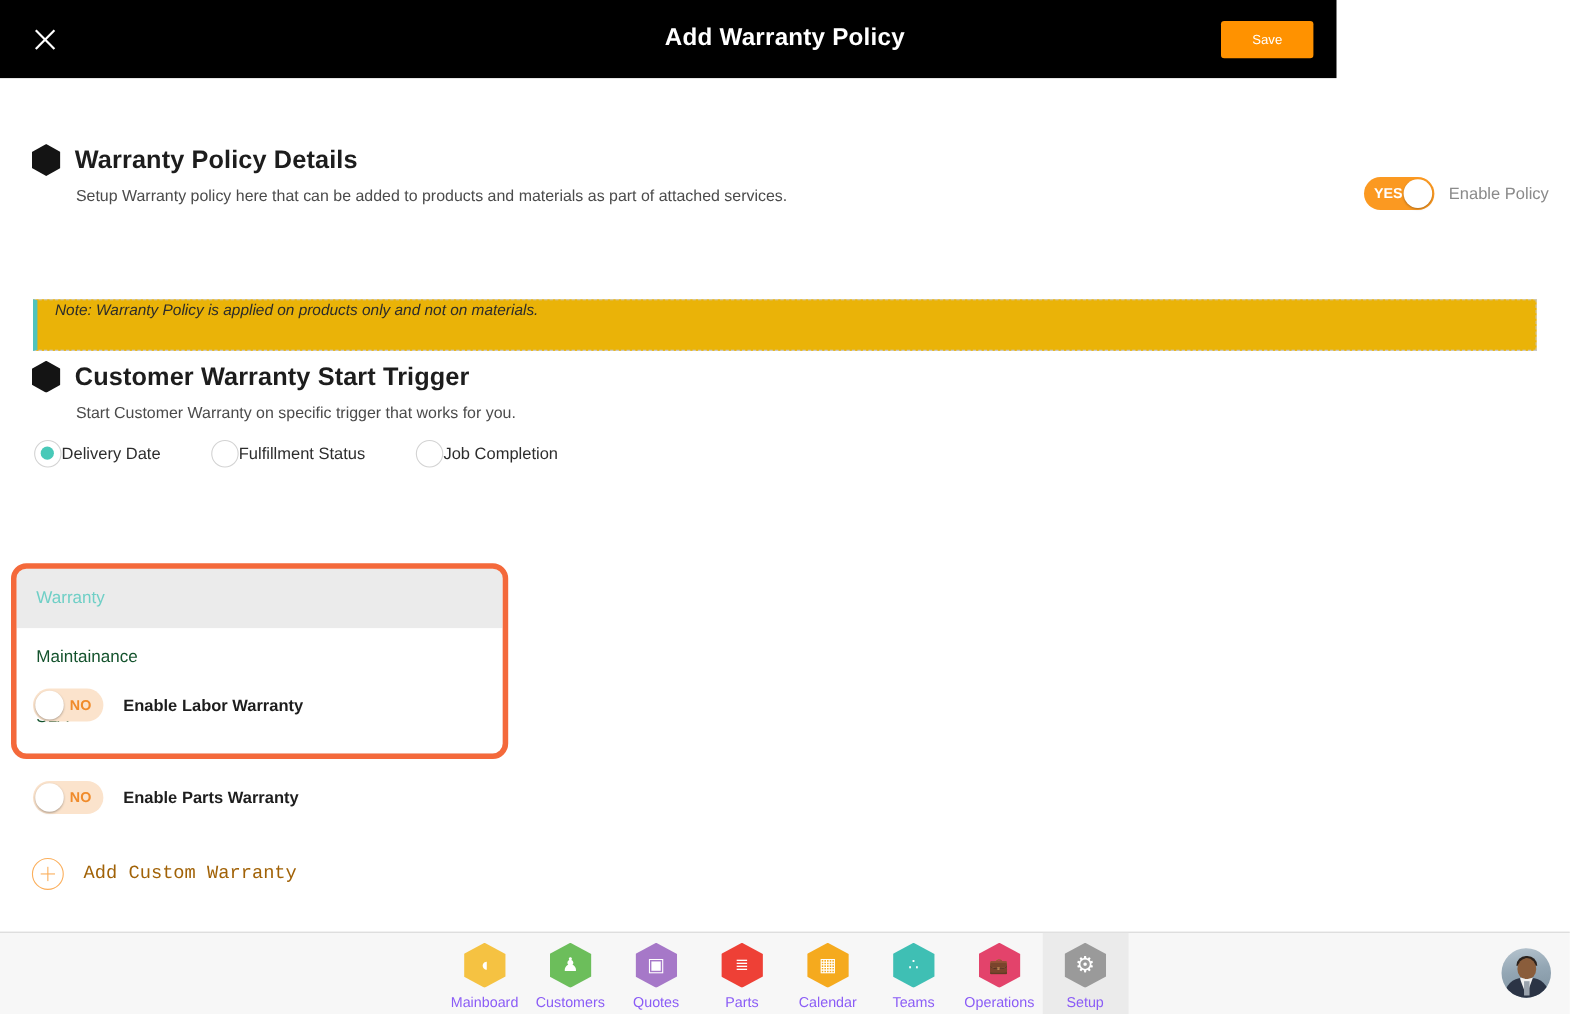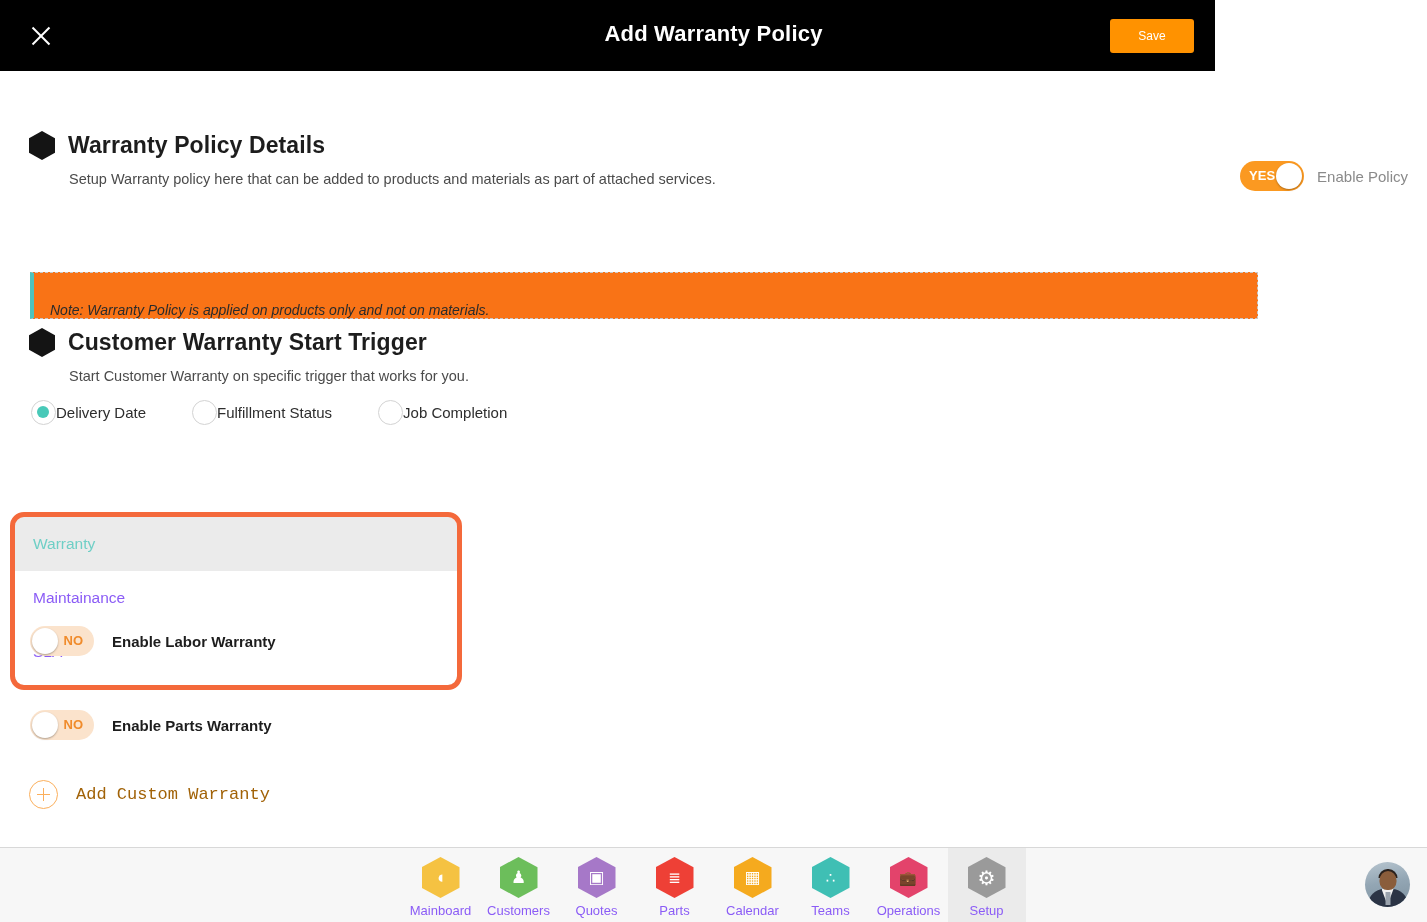--- a/index.html
+++ b/index.html
@@ -95,25 +95,25 @@
     font-size: 16.5px; color: #212121; margin-top: 7px;
     background: transparent; border: none; outline: none;
     width: 100%; font-family: "Liberation Sans", sans-serif;
     padding: 0;
   }
   .field-line { margin-top: 10px; height: 1px; background: #dcdcdc; width: 480px; }
 
   
   .note {
     position: absolute; left: 30px; top: 169px;
-    width: 1228px; height: 47px;
+    width: 1367px; height: 47px;
     border: 1px dashed #c9c9c9;
     border-left: 4px solid #4FC3BD;
-    display: flex; align-items: flex-end;
-    background: #f97316;
+    display: flex; align-items: flex-start;
+    background: #eab308;
   }
   .note-text { font-size: 14px; color: #2b2b2b; font-style: italic; padding-left: 16px; }
 
   
   .radios { position: absolute; left: 31px; top: 297px; display: flex; align-items: center; }
   .radio-item { display: flex; align-items: center; cursor: pointer; }
   .radio-item + .radio-item { margin-left: 46px; }
   .radio {
     width: 25px; height: 25px; border-radius: 50%;
     border: 1.5px solid #d3d3d3; background: #ffffff;
@@ -135,21 +135,21 @@
   }
   .dropdown {
     position: absolute; left: 15px; top: 414px;
     width: 442px; height: 168px;
     background: #ffffff; border-radius: 9px;
     box-shadow: 0 1px 4px rgba(0,0,0,.12);
     overflow: hidden;
   }
   .dd-item {
     height: 54px; display: flex; align-items: center;
-    padding-left: 18px; font-size: 15.5px; color: #8b5cf6;
+    padding-left: 18px; font-size: 15.5px; color: #14532d;
     cursor: pointer;
   }
   .dd-item.highlight { background: #ebebeb; color: #6FCFC6; }
 
   
   .row-toggle { position: absolute; display: flex; align-items: center; gap: 18px; }
   .rt1 { left: 30px; top: 523px; }
   .rt2 { left: 30px; top: 607px; }
   .row-toggle-label { font-size: 15px; font-weight: bold; color: #1d1d1d; }
 

